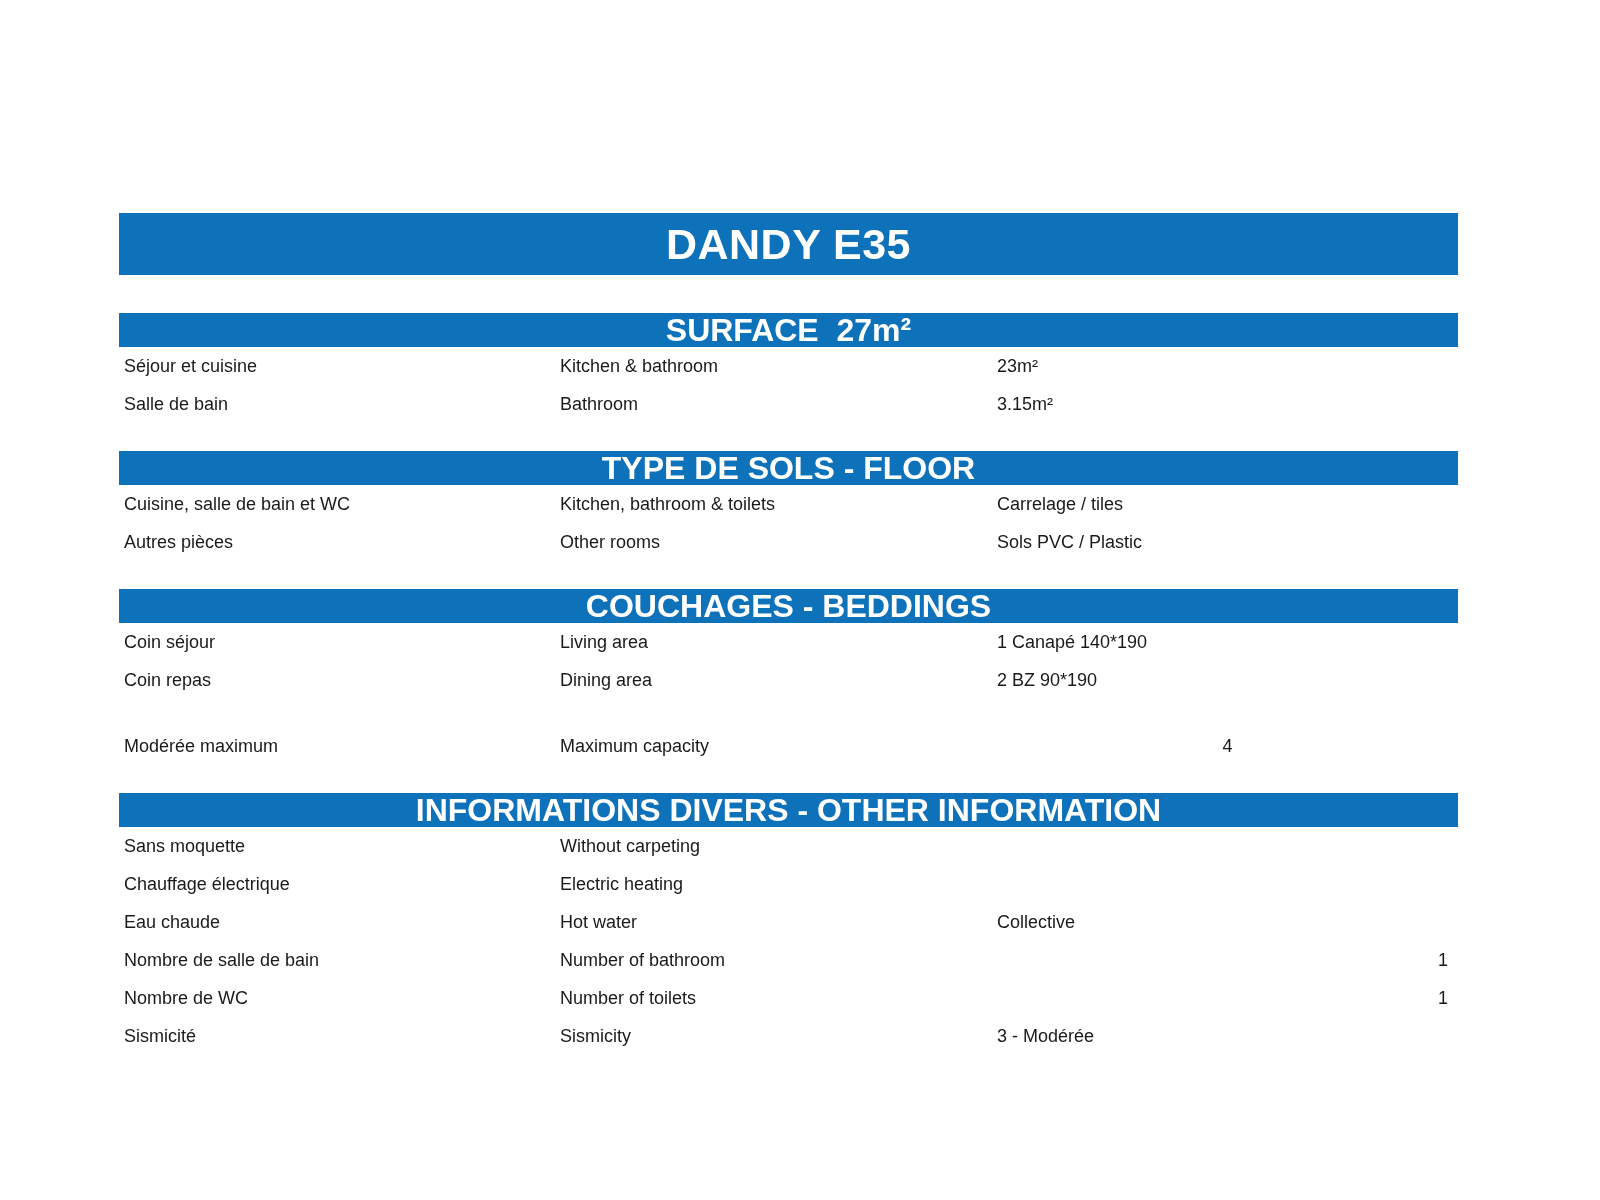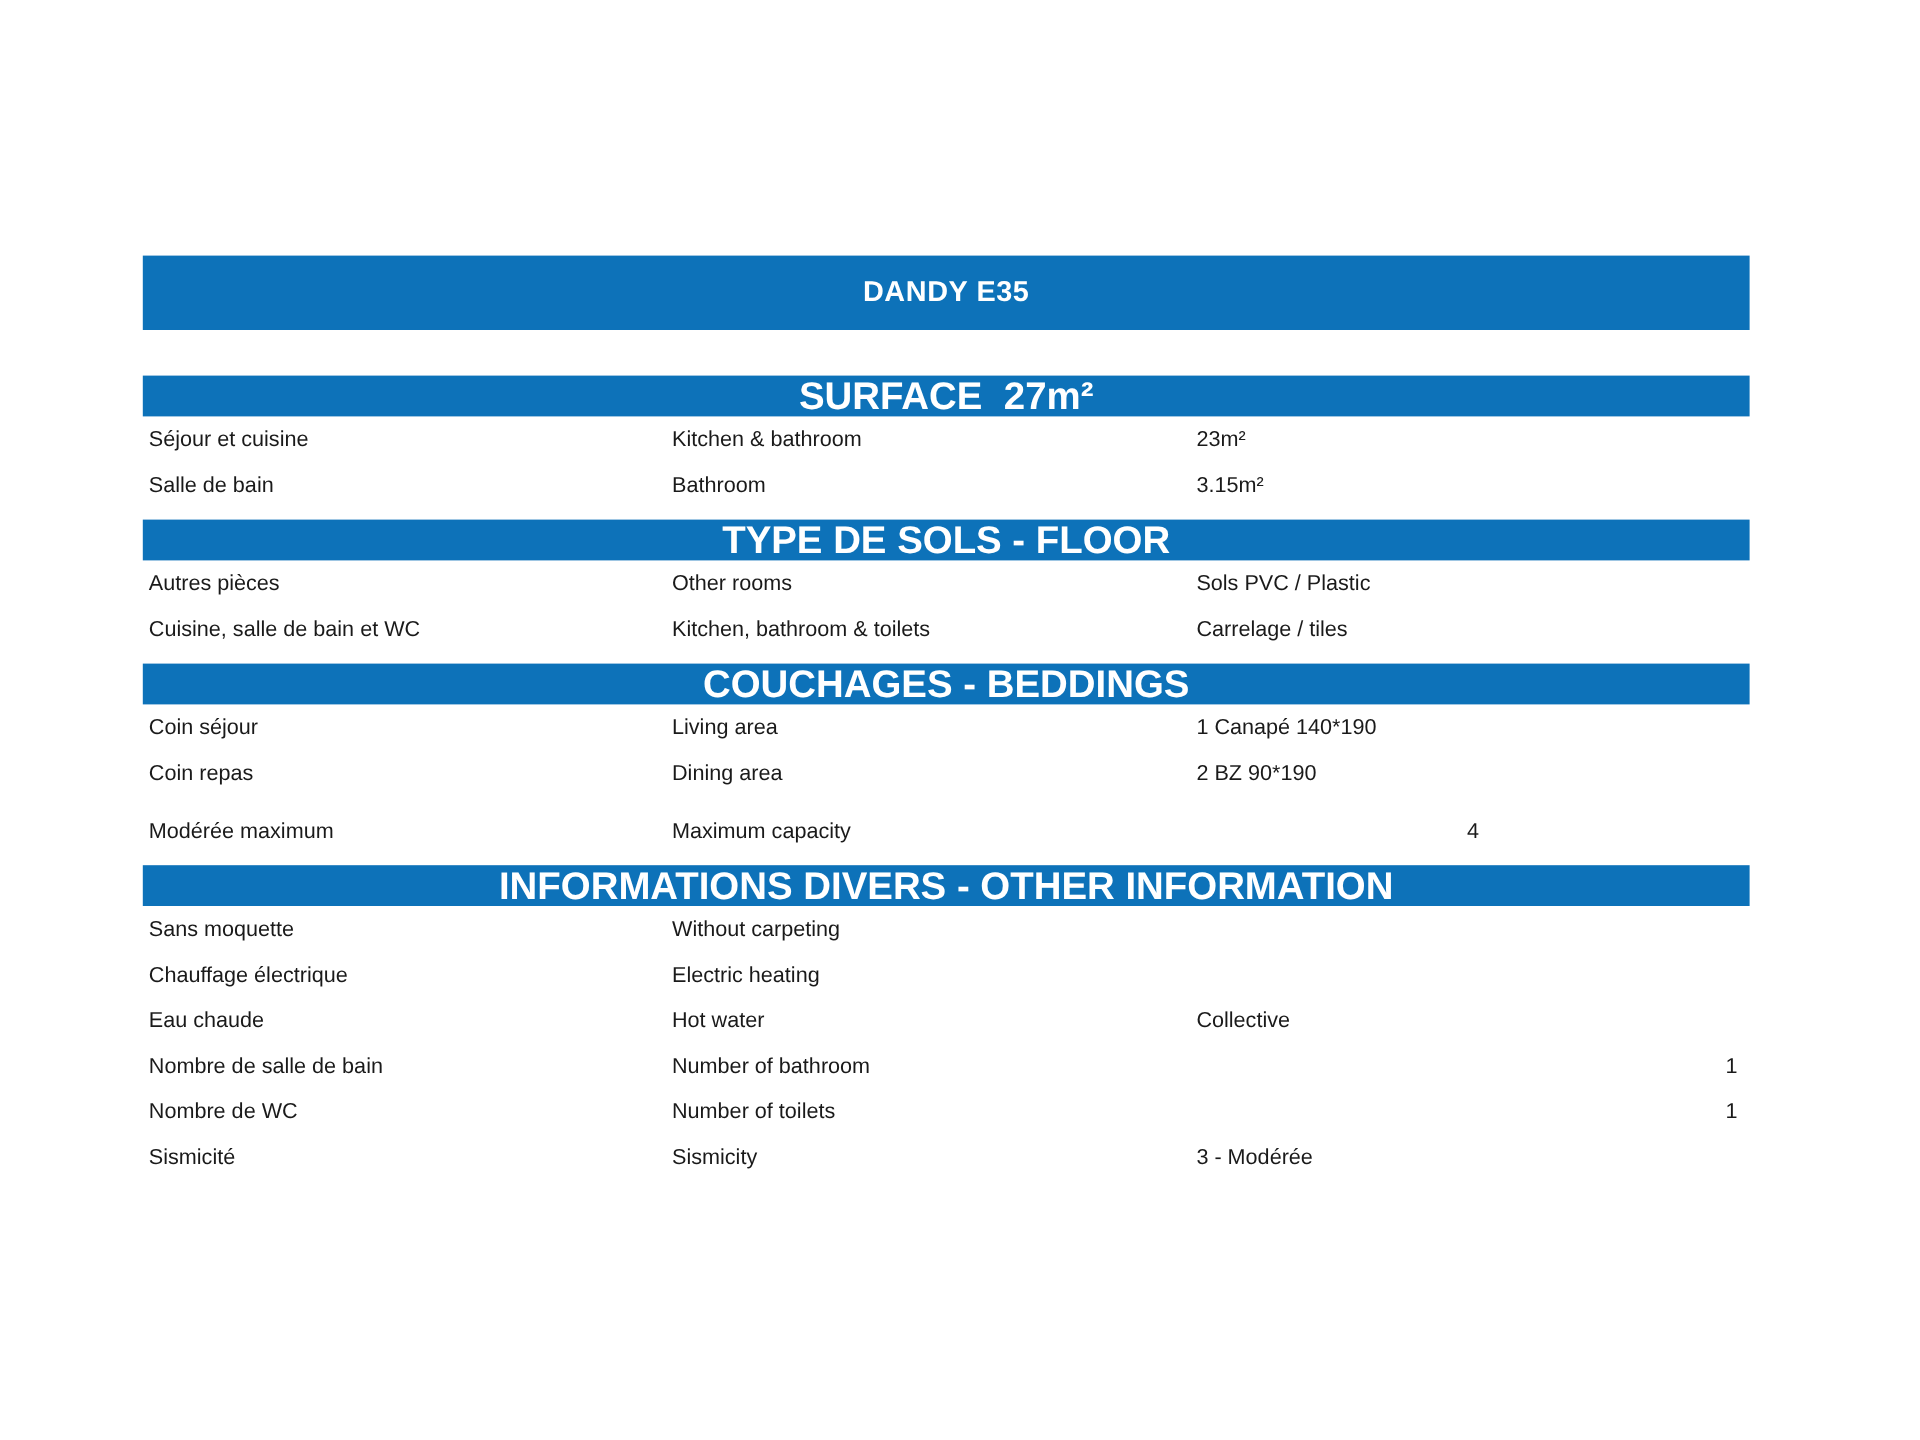--- a/index.html
+++ b/index.html
@@ -18,36 +18,36 @@
     width: 1339px;
   }
   .title-bar {
     height: 62px;
     background: #0d72b9;
     color: #ffffff;
     display: flex;
     align-items: center;
     justify-content: center;
     font-weight: bold;
-    font-size: 24px;
+    font-size: 43px;
     letter-spacing: 0.5px;
     margin-bottom: 38px;
   }
   section .bar {
     height: 34px;
     background: #0d72b9;
     color: #ffffff;
     display: flex;
     align-items: center;
     justify-content: center;
     font-weight: bold;
     font-size: 32px;
   }
   section .bar span { white-space: pre; }
-  #sections > section + section { margin-top: 10px; }
+  #sections > section + section { margin-top: 28px; }
   .row {
     display: flex;
     height: 38px;
     align-items: center;
     font-size: 18px;
     color: #1a1a1a;
   }
   .c1 {
     box-sizing: border-box;
     width: 441px;
@@ -93,29 +93,29 @@
   </div>
 </div>
   </section>
 
   <section>
     <div class="bar">
       <span>TYPE DE SOLS - FLOOR</span>
     </div>
     <div class="rows">
   <div class="row">
+    <div class="c1">Cuisine, salle de bain et WC</div>
+    <div class="c2">Kitchen, bathroom &amp; toilets</div>
+    <div class="c3 align-left">Carrelage / tiles</div>
+  </div>
+
+  <div class="row">
     <div class="c1">Autres pièces</div>
     <div class="c2">Other rooms</div>
     <div class="c3 align-left">Sols PVC / Plastic</div>
-  </div>
-
-  <div class="row">
-    <div class="c1">Cuisine, salle de bain et WC</div>
-    <div class="c2">Kitchen, bathroom &amp; toilets</div>
-    <div class="c3 align-left">Carrelage / tiles</div>
   </div>
 </div>
   </section>
 
   <section>
     <div class="bar">
       <span>COUCHAGES - BEDDINGS</span>
     </div>
     <div class="rows">
   <div class="row">

